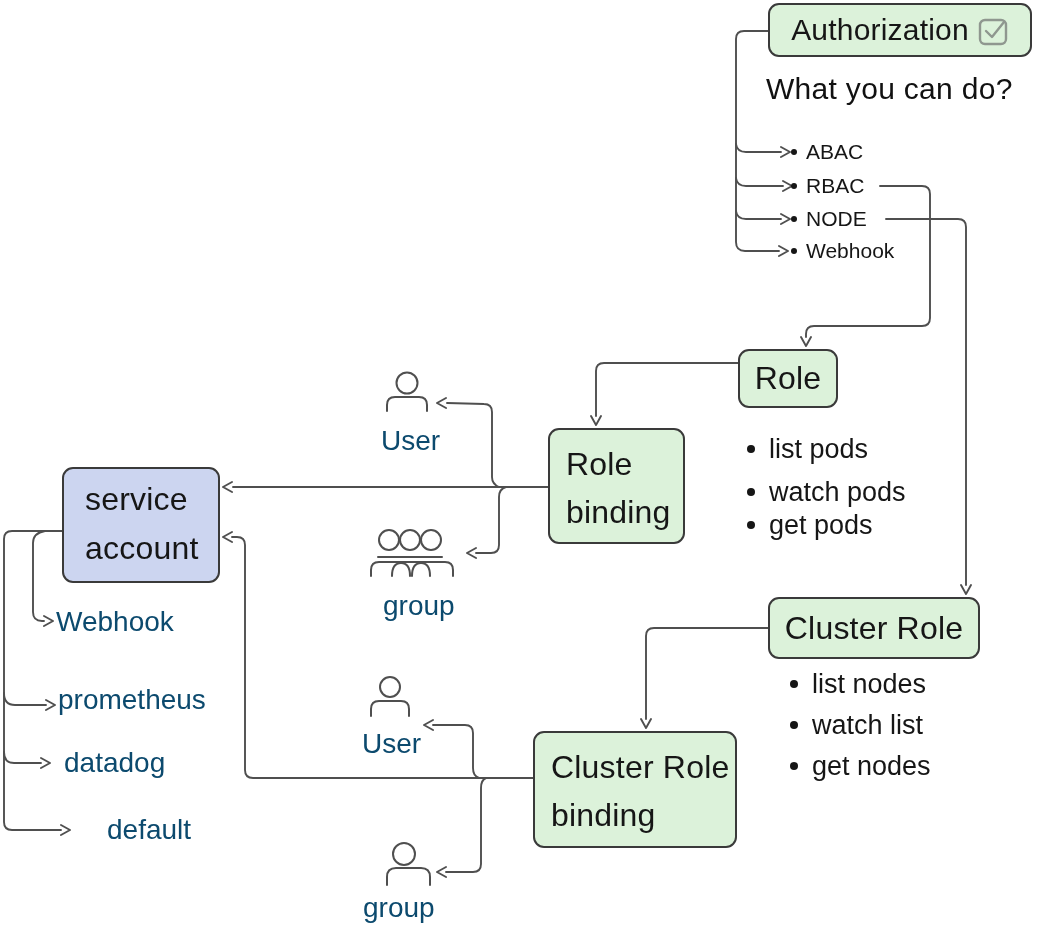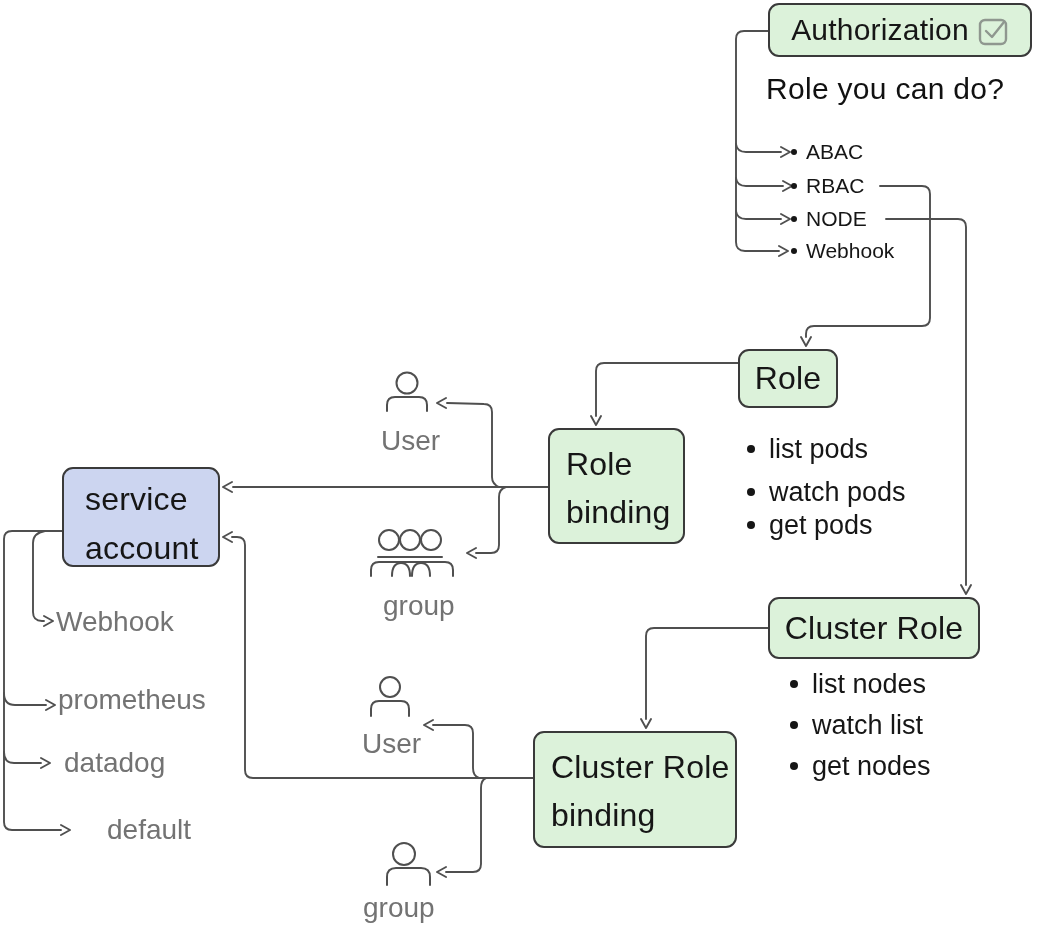--- a/index.html
+++ b/index.html
@@ -9,21 +9,21 @@
   }
   #wires{position:absolute;left:0;top:0;width:1043px;height:930px;}
   .box{
     position:absolute;box-sizing:border-box;border:2.4px solid #3a3a3a;border-radius:11px;
     font-size:32px;color:#161616;letter-spacing:0.2px;
   }
   .green{background:#dcf2da;}
   .blue{background:#ccd5f0;}
   .center{display:flex;align-items:center;justify-content:center;gap:10px;}
   .twoline{white-space:pre-line;line-height:48px;padding:10px 0 0 16px;}
-  .label{position:absolute;font-size:28px;color:#737373;white-space:nowrap;}
+  .label{position:absolute;font-size:28px;color:#0c4a6e;white-space:nowrap;}
   .subtitle{position:absolute;font-size:30px;color:#111111;white-space:nowrap;letter-spacing:0.3px;}
   .mode-item{
     position:absolute;display:flex;align-items:center;font-size:21px;height:26px;white-space:nowrap;
   }
   .mode-item::before{
     content:"";width:6px;height:6px;border-radius:50%;background:#161616;margin-right:9px;flex:0 0 auto;
   }
   .perm-item{
     position:absolute;display:flex;align-items:center;font-size:27px;height:34px;white-space:nowrap;
   }
@@ -114,21 +114,21 @@
   </svg>
 
   <div class="box green center" style="left:768px;top:3px;width:264px;height:54px;font-size:30px;gap:8px;">
     <span>Authorization</span>
     <svg class="checkbox" width="32" height="30" viewBox="0 0 32 30">
       <rect x="3" y="4" width="26" height="24" rx="5" fill="none" stroke="#8f978f" stroke-width="2.4"></rect>
       <path d="M 9,15 L 15,21 L 27,6" fill="none" stroke="#8f978f" stroke-width="2.4" stroke-linecap="round" stroke-linejoin="round"></path>
     </svg>
   </div>
 
-  <div class="subtitle" style="left:766px;top:72px;">Role you can do?</div>
+  <div class="subtitle" style="left:766px;top:72px;">What you can do?</div>
 
   <div class="mode-item" style="left:791px;top:139px;">
     <span>ABAC</span>
     </div>
   <div class="mode-item" style="left:791px;top:173px;">
     <span>RBAC</span>
     </div>
   <div class="mode-item" style="left:791px;top:206px;">
     <span>NODE</span>
     </div>
@@ -163,21 +163,21 @@
   <div class="perm-item" style="left:790px;top:708px;">
     <span>watch list</span>
     </div>
   <div class="perm-item" style="left:790px;top:749px;">
     <span>get nodes</span>
     </div>
 
   <div class="box green twoline" style="left:533px;top:731px;width:204px;height:117px;">Cluster Role
 binding</div>
 
-  <div class="box blue twoline" style="left:62px;top:467px;width:158px;height:100px;padding:6px 0 0 21px;line-height:49px;">service
+  <div class="box blue twoline" style="left:62px;top:467px;width:158px;height:116px;padding:6px 0 0 21px;line-height:49px;">service
 account</div>
 
   <div class="label" style="left:56px;top:606px;">Webhook</div>
   <div class="label" style="left:58px;top:684px;">prometheus</div>
   <div class="label" style="left:64px;top:747px;">datadog</div>
   <div class="label" style="left:76px;top:814px;margin-left:31px;">default</div>
 
   <div class="label" style="left:381px;top:425px;">User</div>
   <div class="label" style="left:383px;top:590px;">group</div>
   <div class="label" style="left:362px;top:728px;">User</div>

